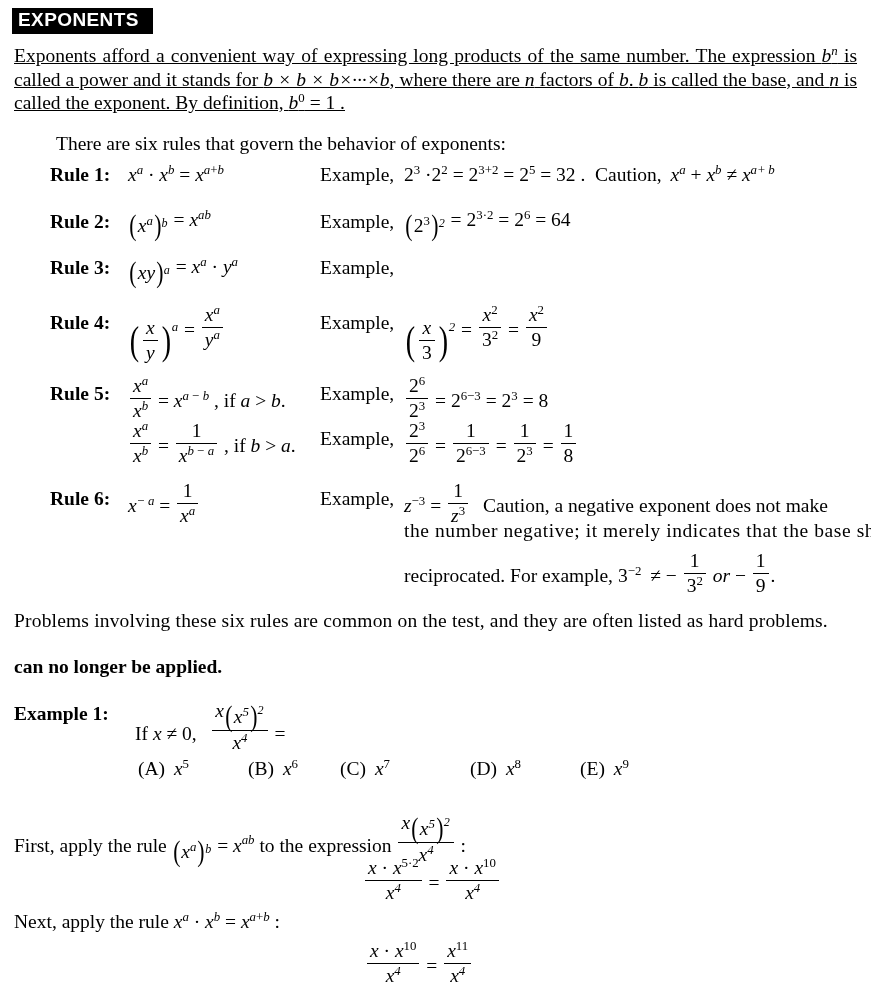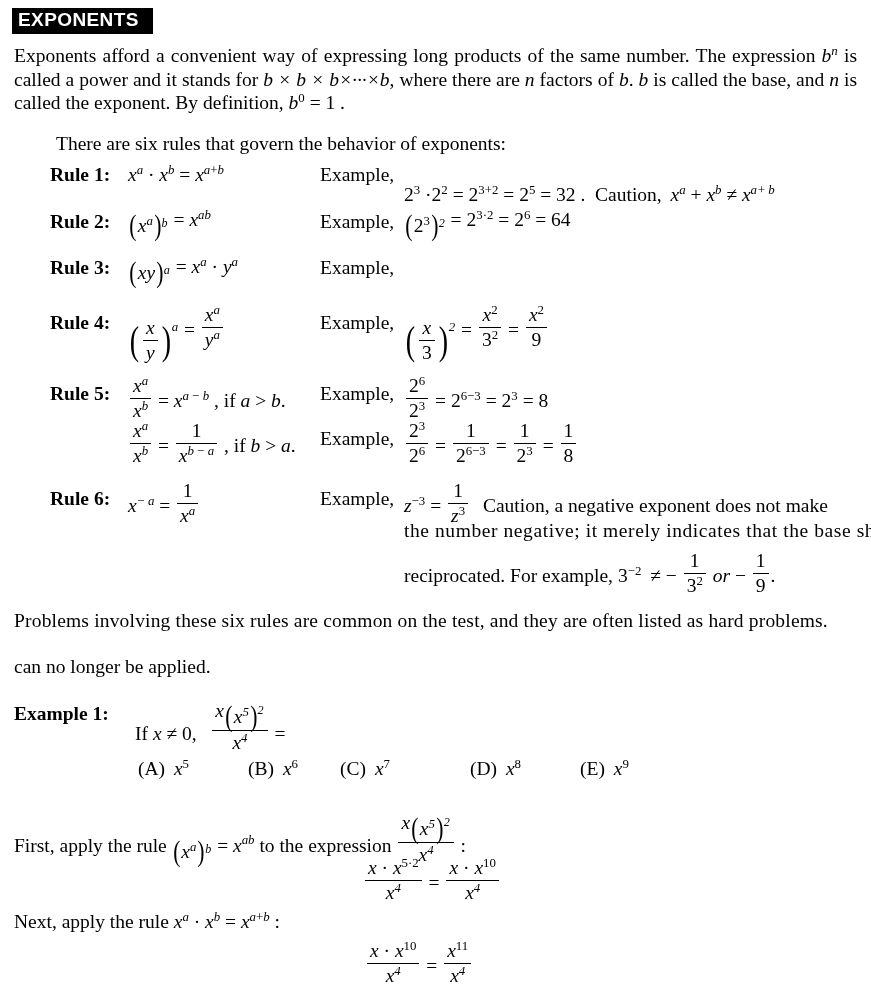--- a/index.html
+++ b/index.html
@@ -37,20 +37,21 @@
     padding: 2px 14px 3px 6px;
     line-height: 1.08;
   }
 
   
   .para {
     position: absolute;
     text-align: justify;
     font-size: 19.5px;
     line-height: 23.5px;
+    text-decoration: underline;
   }
 
   .blk {
     position: absolute;
     font-size: 19.5px;
     line-height: 23px;
     white-space: nowrap;
   }
 
   .bold { font-weight: bold; }
@@ -159,21 +160,21 @@
     <span>Exponents afford a convenient way of expressing long products of the same number.  The expression </span><span class="math"><span>b</span><sup class="it">n</sup></span><span> is called a power and it stands for </span><span class="math">b × b × b×···×b</span><span>, where there are </span><i>n</i><span> factors of </span><i>b</i><span>.   </span><i>b</i><span> is called the base, and </span><i>n</i><span> is called the exponent.  By definition, </span><span class="math"><span>b</span><sup class="rmn">0</sup></span><span class="rm"> = 1 .</span>
   </div>
 
   <div class="blk" style="left:56px; top:132px;">There are six rules that govern the behavior of exponents:</div>
 
   <div class="blk bold" style="left:50px; top:163px;">Rule 1:</div>
   <div class="blk math" style="left:128px; top:163px;">
     x<sup class="it">a</sup> <span class="op">·</span> x<sup class="it">b</sup> <span class="op">=</span> x<sup class="it">a<span class="op">+</span>b</sup>
   </div>
   <div class="blk" style="left:320px; top:163px;">Example,</div>
-  <div class="blk math" style="left:404px; top:163px;margin-top:20px;">
+  <div class="blk math" style="left:404px; top:163px;">
     <span class="num">2</span><sup class="rmn">3</sup> <span class="op">·</span><span class="num">2</span><sup class="rmn">2</sup> <span class="op">=</span>
     <span class="num">2</span><sup class="rmn">3+2</sup> <span class="op">=</span> <span class="num">2</span><sup class="rmn">5</sup> <span class="op">=</span> <span class="num">32</span><span class="rm"> .&nbsp; </span><span class="rm">Caution,</span>
     <span class="sp4"></span>x<sup class="it">a</sup> <span class="op">+</span> x<sup class="it">b</sup> <span class="op">≠</span> x<sup class="it">a+ b</sup>
   </div>
 
   <div class="blk bold" style="left:50px; top:210px;">Rule 2:</div>
   <div class="blk math" style="left:128px; top:208px;">
     <span class="mparen"><span class="pl">(</span><span class="inner">x<sup class="it">a</sup></span><span class="pr">)</span><span class="pexp it">b</span></span>
     <span class="op">=</span> x<sup class="it">ab</sup>
   </div>
@@ -248,21 +249,21 @@
   <div class="blk" style="left:404px; top:519px; letter-spacing:0.58px;">the number negative; it merely indicates that the base should be</div>
   <div class="blk math" style="left:404px; top:550px;">
     <span class="rm">reciprocated.  For example, </span><span class="num">3</span><sup class="rmn">−2</sup>
     <span class="sp4"></span><span class="op">≠</span> <span class="op">−</span>
     <span class="frac"><span class="t"><span class="num">1</span></span><span class="b"><span class="num">3</span><sup class="rmn">2</sup></span></span>
     <span class="it">or</span> <span class="op">−</span>
     <span class="frac"><span class="t"><span class="num">1</span></span><span class="b"><span class="num">9</span></span></span><span class="rm">.</span>
   </div>
 
   <div class="blk" style="left:14px; top:609px; letter-spacing:0.18px;">Problems involving these six rules are common on the test, and they are often listed as hard problems.</div>
-  <div class="blk" style="left:14px; top:655px;">can no longer be applied.</div>
+  <div class="blk" style="left:14px; top:655px;font-weight:bold;">can no longer be applied.</div>
 
   <div class="blk bold" style="left:14px; top:702px;">Example 1:</div>
   <div class="blk math" style="left:135px; top:700px;">
     <span class="rm">If </span>x <span class="op">≠</span> <span class="num">0</span><span class="rm">,</span>
     <span class="sp4"></span>
     <span class="frac"><span class="t">x<span class="mparen"><span class="pl">(</span><span class="inner">x<sup class="it">5</sup></span><span class="pr">)</span><span class="pexp rmn">2</span></span></span><span class="b">x<sup class="it">4</sup></span></span>
     <span class="op">=</span>
   </div>
 
   <div class="blk math" style="left:138px; top:757px;">

